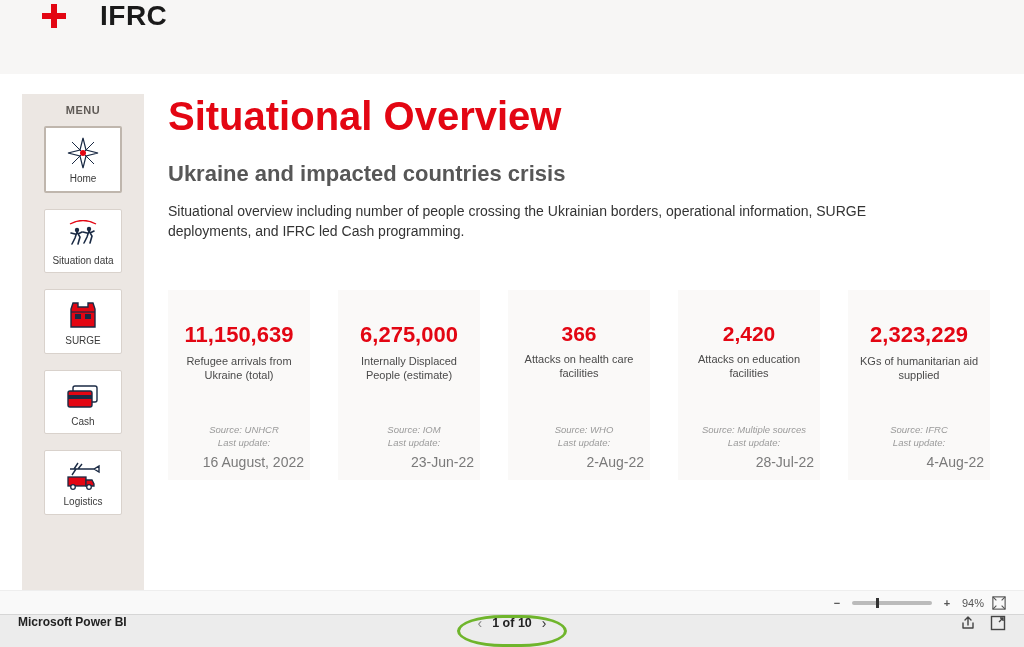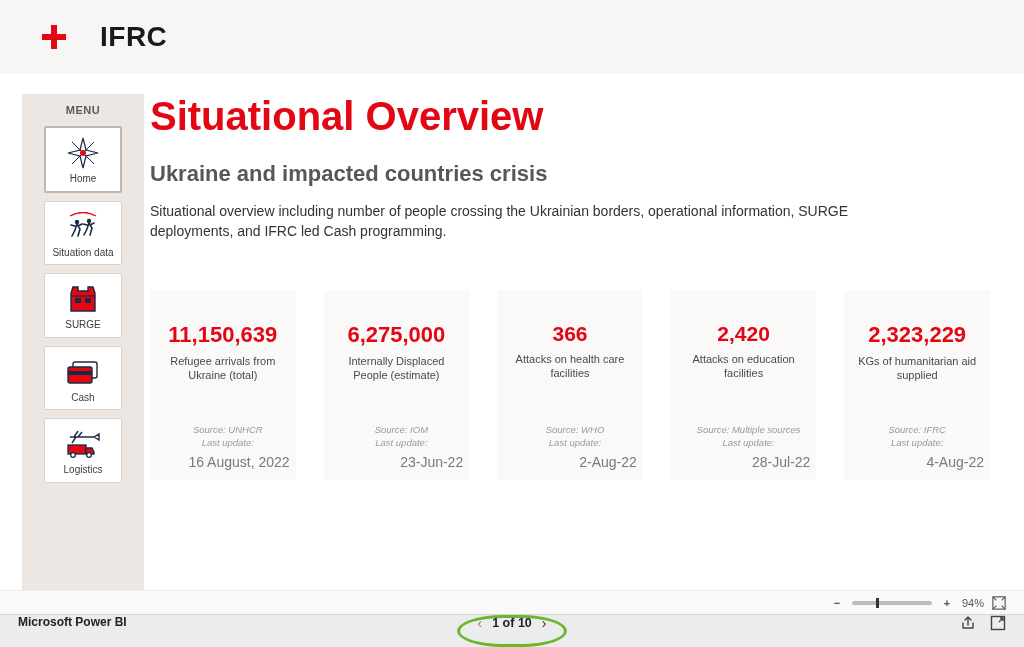--- a/index.html
+++ b/index.html
@@ -1,35 +1,35 @@
 <!DOCTYPE html>
 <html><head>
 <meta charset="utf-8">
 <style>
   * { box-sizing: border-box; margin: 0; padding: 0; }
   html, body { width: 1024px; height: 647px; font-family: "Segoe UI", Arial, sans-serif; background: #fff; overflow: hidden; }
   body { display: flex; flex-direction: column; }
 
   
-  .brand-bar { background: #f7f6f5; height: 74px; display: flex; align-items: center; padding-left: 42px; }
+  .brand-bar { background: #f7f6f5; height: 74px; display: flex; align-items: flex-start; padding-left: 42px; }
   .brand-logo { display: flex; align-items: center; gap: 6px; }
   .brand-text { font-weight: 700; font-size: 28px; letter-spacing: 0.5px; color: #1a1a1a; }
 
   .report-frame { flex: 0 0 516px; display: flex; background: #fff; }
 
   
   .sidebar { width: 122px; margin: 20px 0 0 22px; background: #ece7e3; display: flex; flex-direction: column; align-items: center; padding: 10px 6px 14px; }
   .sidebar-title { font-size: 11px; font-weight: 700; color: #5f5a56; letter-spacing: 0.5px; margin-bottom: 10px; }
-  .menu-item { width: 78px; background: #fff; border: 1px solid #d9d2cc; border-radius: 2px; margin-bottom: 8px; display: flex; flex-direction: column; align-items: center; justify-content: space-between; padding: 8px 2px 6px; cursor: pointer; }
+  .menu-item { width: 78px; background: #fff; border: 1px solid #d9d2cc; border-radius: 2px; margin-bottom: 16px; display: flex; flex-direction: column; align-items: center; justify-content: space-between; padding: 8px 2px 6px; cursor: pointer; }
   .menu-item.selected { border: 2px solid #bfb6ad; }
   .menu-icon { width: 40px; height: 34px; display: flex; align-items: center; justify-content: center; margin-bottom: 3px; }
   .menu-label { font-size: 10px; color: #3a3a3a; text-align: center; line-height: 1.15; }
 
   
-  .main { flex: 1; padding: 20px 34px 0 6px; background: #fff; }
+  .main { flex: 1; padding: 20px 34px 0 24px; background: #fff; }
   .page-title { color: #e30613; font-size: 40px; font-weight: 700; margin-bottom: 22px; }
   .subtitle { color: #575757; font-size: 22px; font-weight: 700; margin-bottom: 14px; }
   .description { color: #333; font-size: 14px; line-height: 1.45; margin-bottom: 48px; max-width: 780px; }
 
   .stat-row { display: flex; gap: 28px; }
   .stat-card { flex: 1; background: #faf9f8; padding: 32px 6px 10px; text-align: center; min-height: 190px; display: flex; flex-direction: column; }
   .stat-value { color: #e30613; font-size: 21px; font-weight: 700; margin-bottom: 6px; }
   .stat-value.big { font-size: 22px; }
   .stat-label { color: #4a4a4a; font-size: 11px; line-height: 1.3; padding: 0 6px; flex: 0 0 auto; }
   .stat-spacer { flex: 1; }

